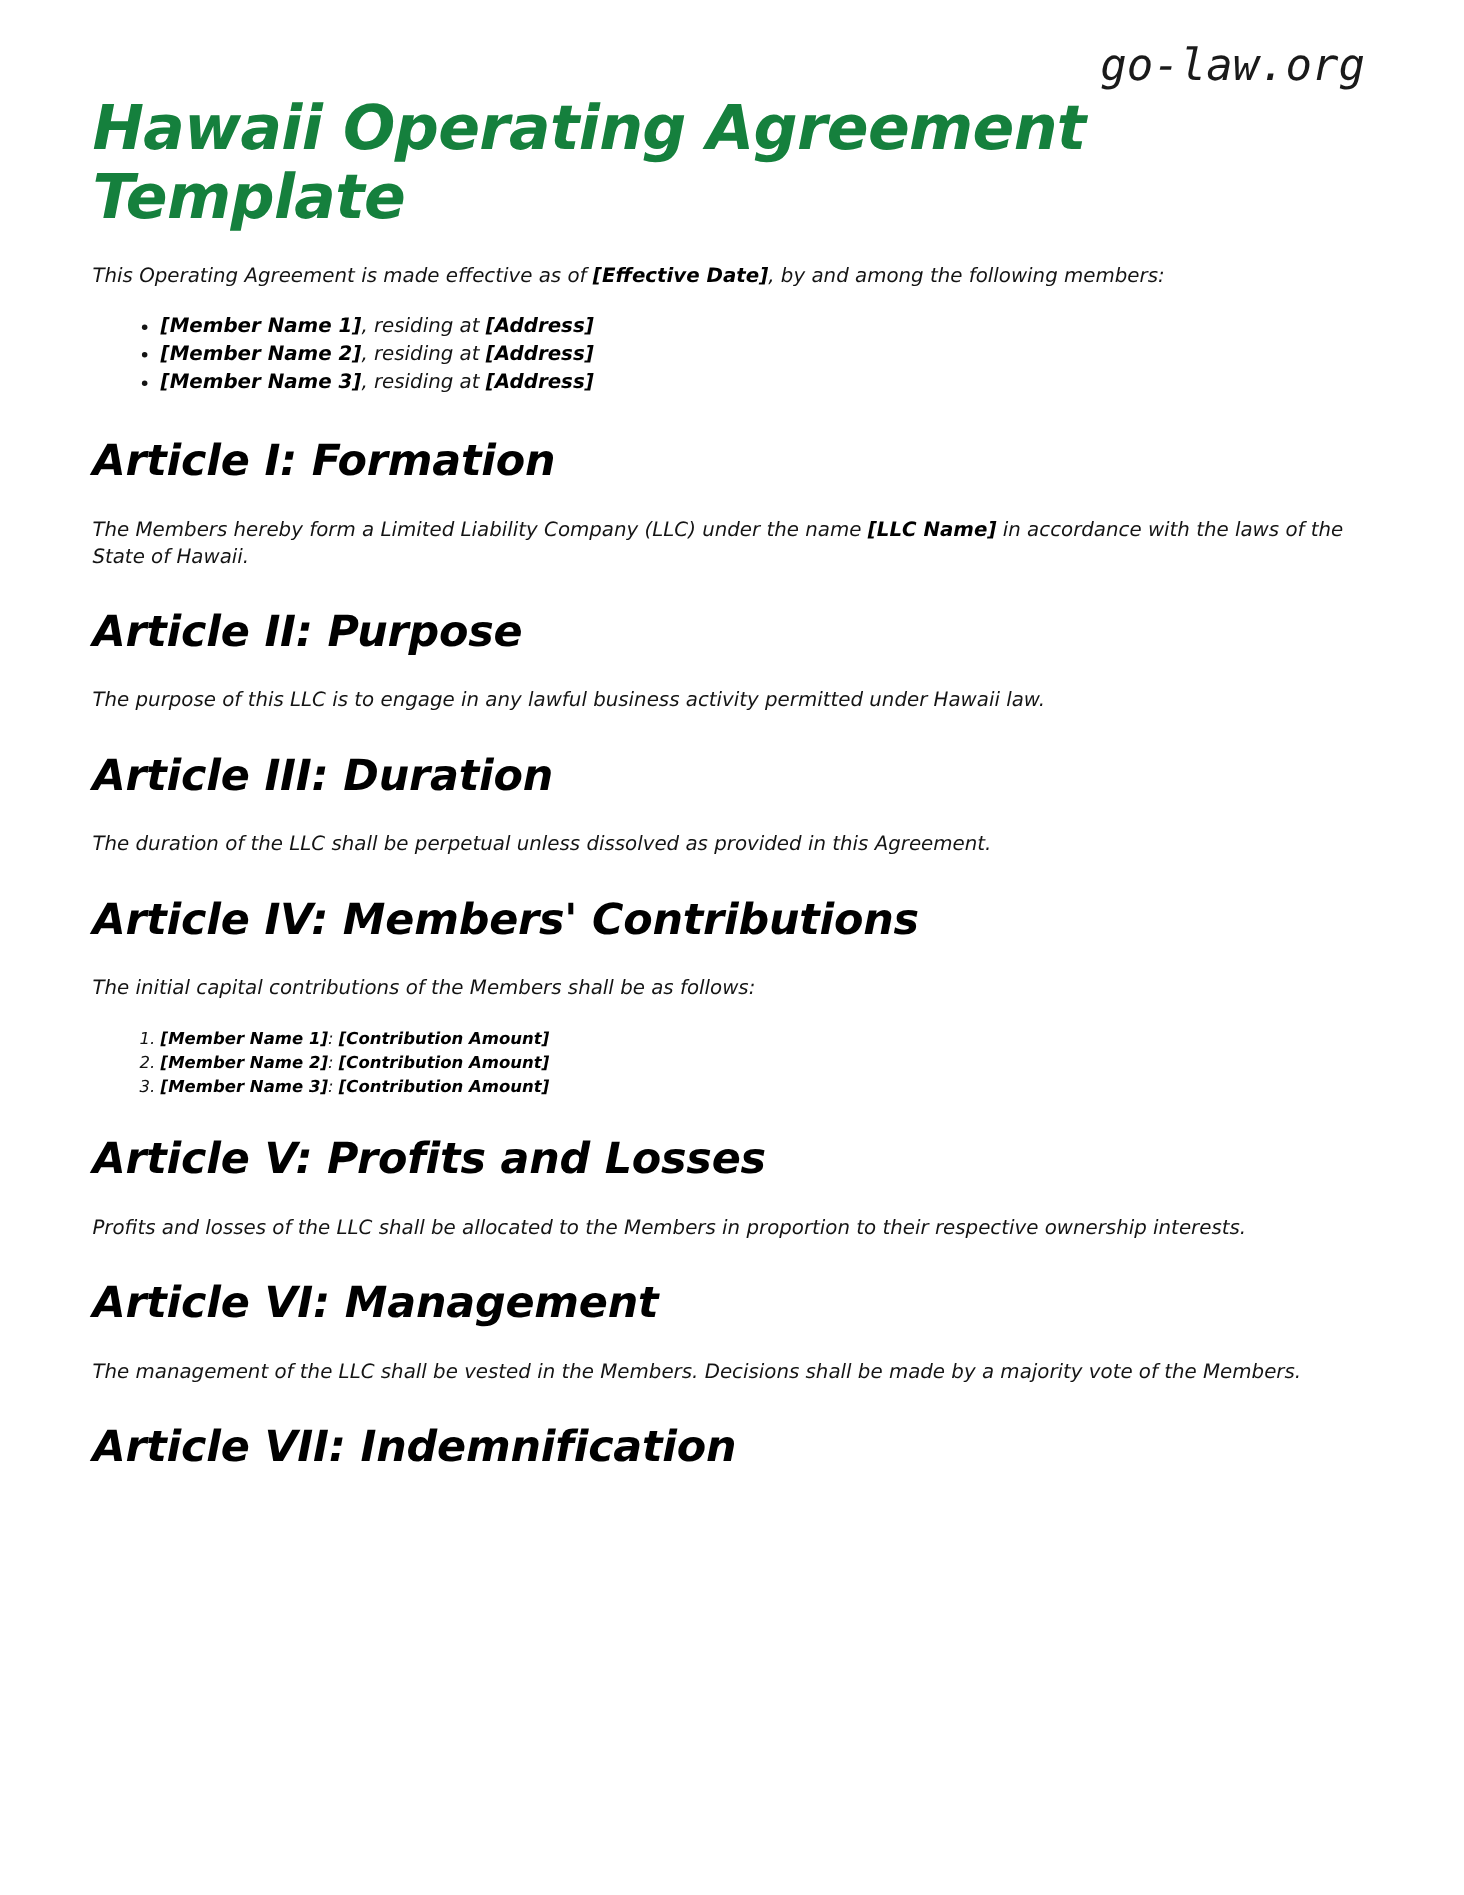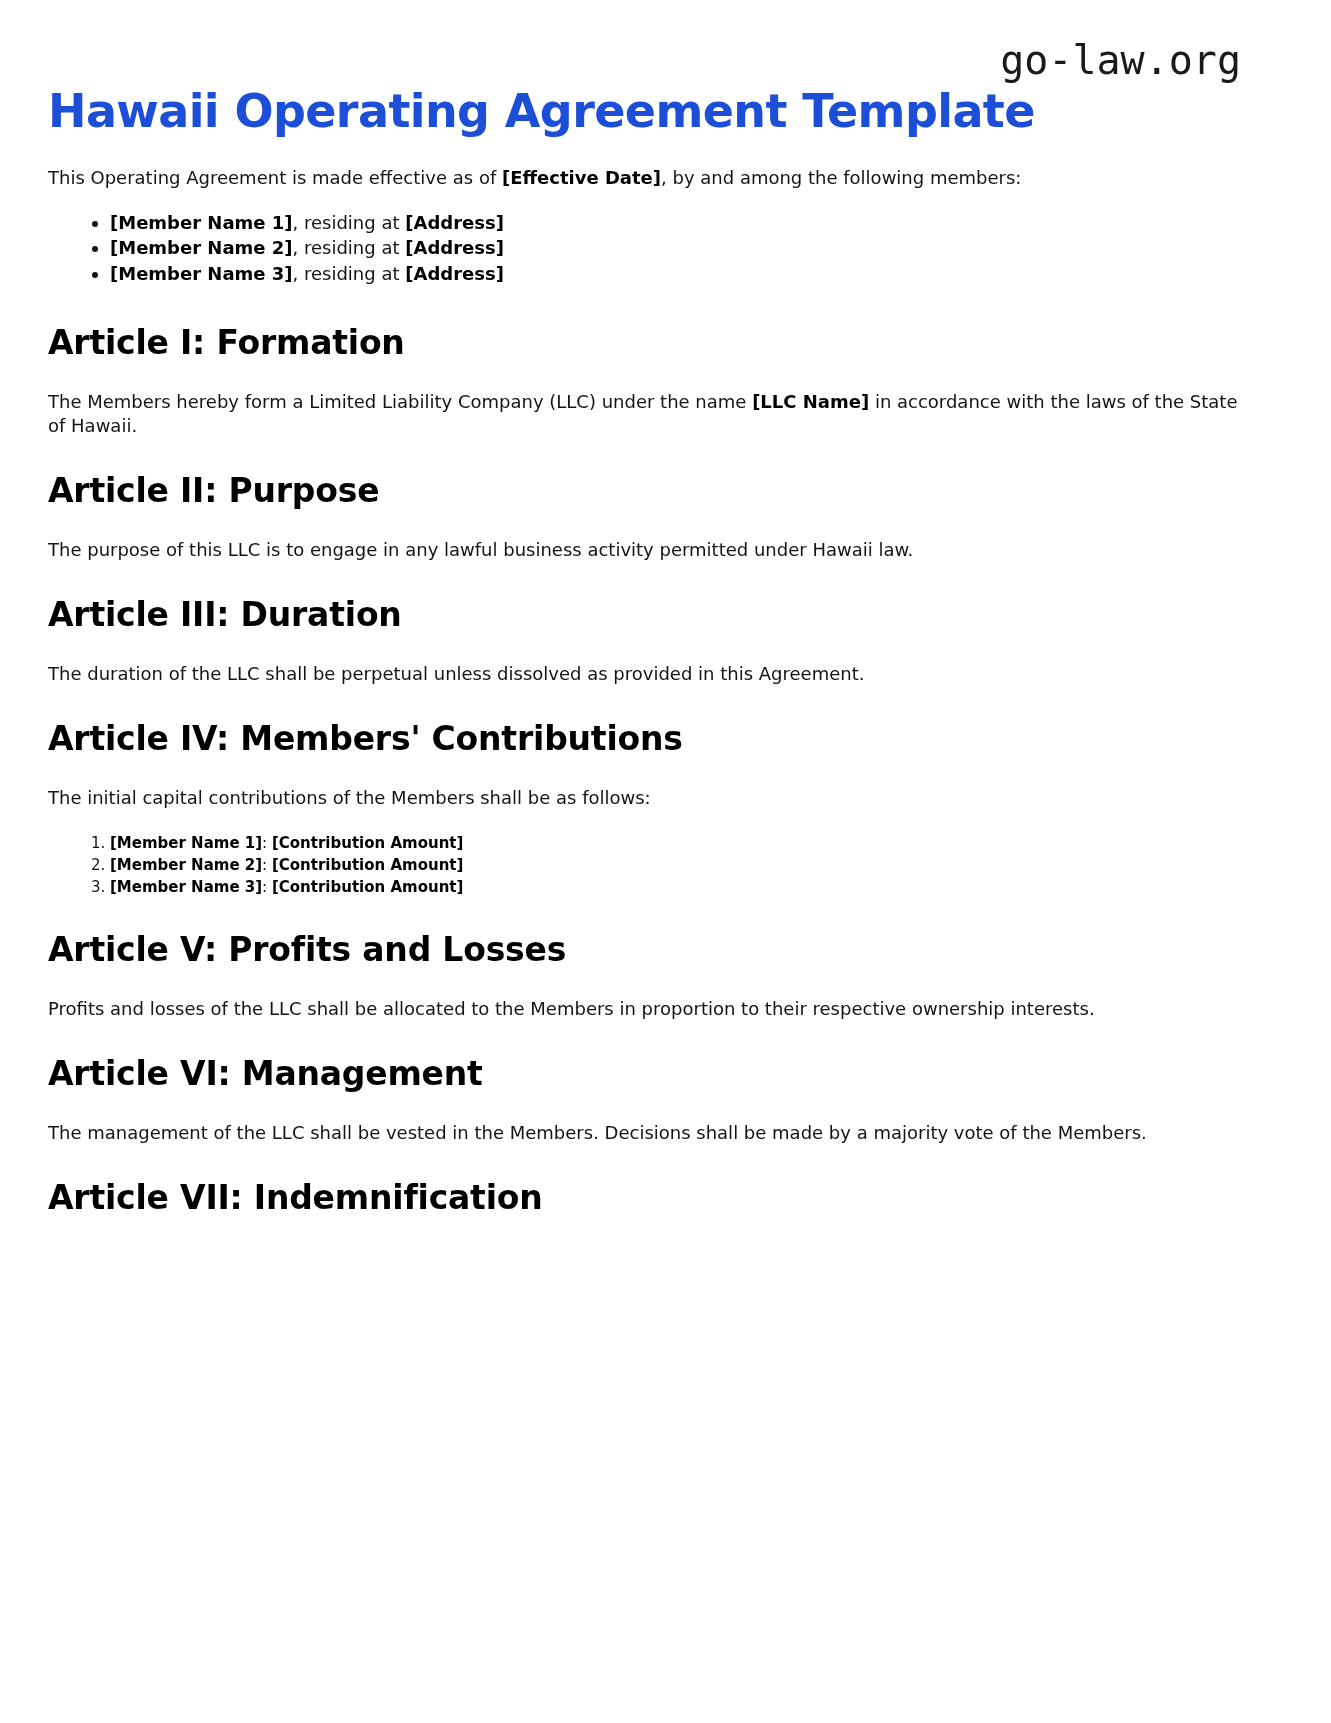--- a/index.html
+++ b/index.html
@@ -12,43 +12,44 @@
     width: 1331px;
     height: 1723px;
     font-family: "DejaVu Sans", sans-serif;
     color: #0d0d0d;
     overflow: hidden;
   }
   .page {
     position: relative;
     width: 1331px;
     height: 1723px;
-    padding: 34px 72px 0 48px;
+    padding: 34px 72px 0 84px;
     background: #fff;
+    font-style: italic;
   }
   .site-logo {
     text-align: right;
     font-family: "DejaVu Sans Mono", monospace;
     font-size: 40px;
     font-weight: 400;
     letter-spacing: 0px;
     color: #1a1a1a;
     line-height: 1.0;
     margin: 0 18px 0 0;
     padding-top: 6px;
     height: 48px;
   }
   h1.doc-title {
     font-family: "DejaVu Sans", sans-serif;
-    font-size: 46px;
+    font-size: 56px;
     font-weight: bold;
     line-height: 1.12;
     margin: 4px 0 0 0;
     letter-spacing: -0.6px;
-    color: #1d4ed8;
+    color: #15803d;
   }
   p.body-text {
     font-size: 18px;
     line-height: 1.34;
     margin: 28px 0 0 0;
     color: #141414;
     font-weight: 400;
   }
   b, strong {
     font-weight: bold;
@@ -71,21 +72,21 @@
     list-style: decimal;
   }
   ol.contrib-list li {
     font-size: 15px;
     line-height: 1.26;
     margin: 0 0 3px 0;
     color: #141414;
   }
   h2.article-heading {
     font-family: "DejaVu Sans", sans-serif;
-    font-size: 33px;
+    font-size: 39px;
     font-weight: bold;
     line-height: 1.15;
     margin: 34px 0 0 0;
     color: #000;
     letter-spacing: -0.2px;
   }
   h2.article-heading.first {
     margin-top: 38px;
   }
   .section + .section { margin-top: 16px; }

